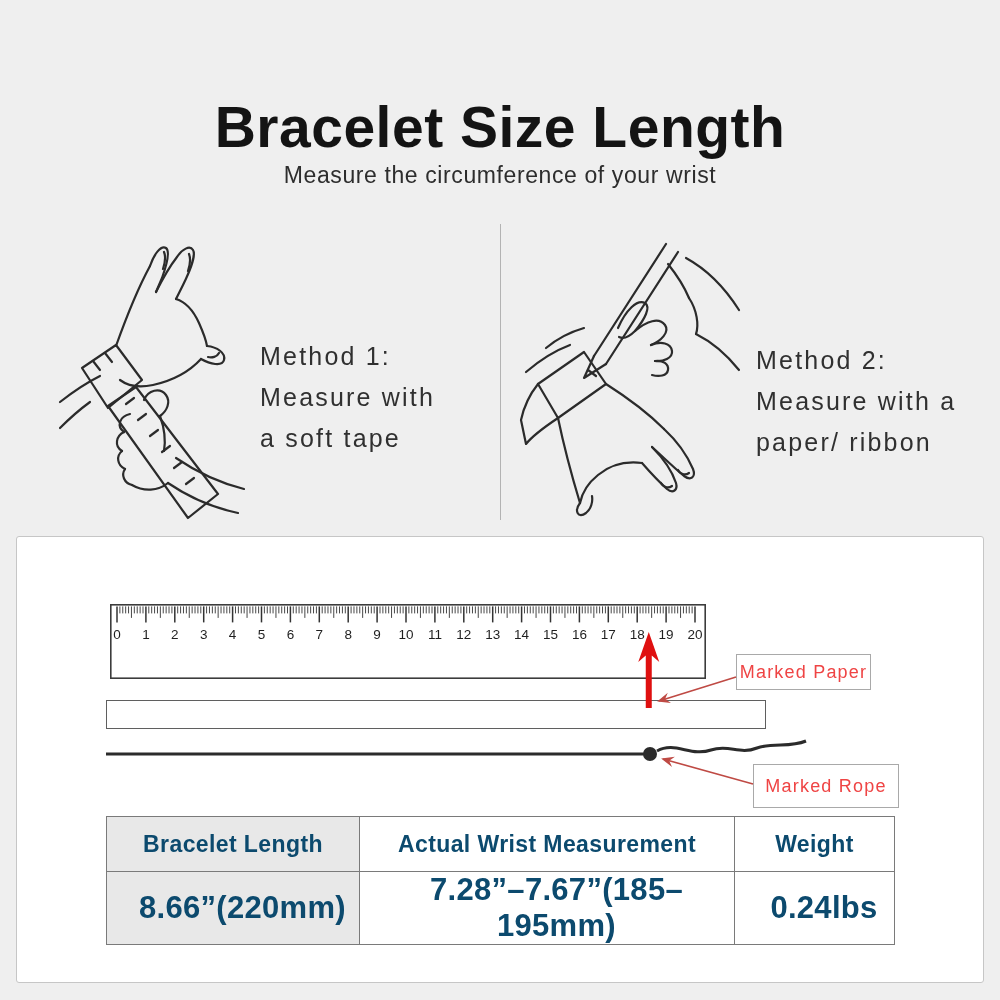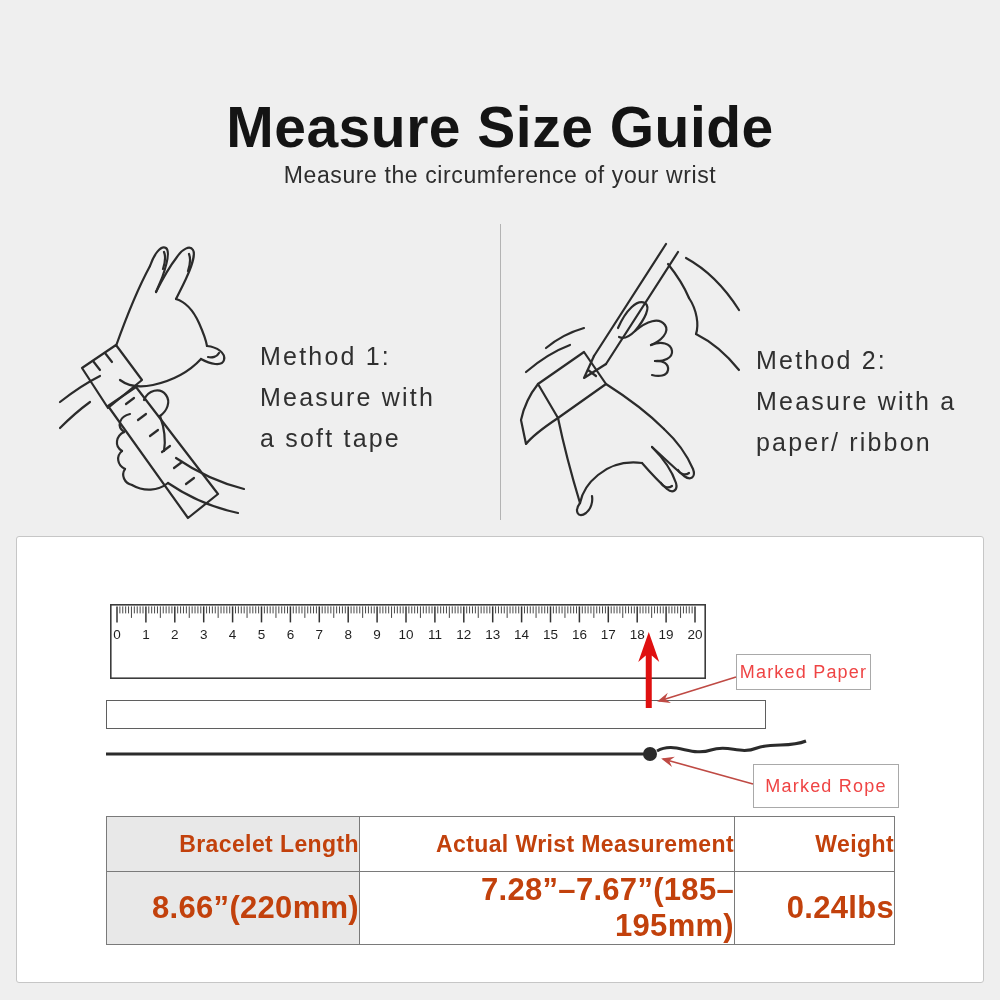--- a/index.html
+++ b/index.html
@@ -43,33 +43,33 @@
   }
   .callout-paper{left:719px;top:117px;width:135px;height:36px;}
   .callout-rope{left:736px;top:227px;width:146px;height:44px;}
   .overlay{position:absolute;left:0;top:0;pointer-events:none;}
   
   .size-table{
     position:absolute;left:89px;top:279px;
     border-collapse:collapse;table-layout:fixed;background:#fff;
   }
   .size-table th,.size-table td{
-    border:1.5px solid #7a7a7a;text-align:right;vertical-align:middle;
-    padding:0;color:#c2410c;overflow:hidden;
+    border:1.5px solid #7a7a7a;text-align:center;vertical-align:middle;
+    padding:0;color:#0c4a6e;overflow:hidden;
   }
   .size-table th{font-size:23px;font-weight:700;height:54px;letter-spacing:0.4px;}
   .size-table td{font-size:31px;font-weight:700;height:37px;letter-spacing:0.3px;padding-left:19px;}
   .size-table th:first-child,.size-table td:first-child{background:#e8e8e8;}
 </style>
 </head>
 <body>
 
 <div class="page">
 
-  <div class="title">Measure Size Guide</div>
+  <div class="title">Bracelet Size Length</div>
   <div class="subtitle">Measure the circumference of your wrist</div>
 
   <svg class="illus" style="left:58px;top:230px;" width="200" height="290" viewBox="0 0 200 290">
     <g class="lineart" stroke="#2b2b2b">
       <path d="M2 172 C16 161 28 153 42 146"></path>
       <path d="M2 198 C12 188 21 180 32 172"></path>
       <path d="M24 138 L58 115 L84 150 L50 178 Z"></path>
       <path d="M35 131 L42 140"></path>
       <path d="M47 123 L54 132"></path>
       <path d="M50 176 L78 157 L160 264 L130 288 Z"></path>

